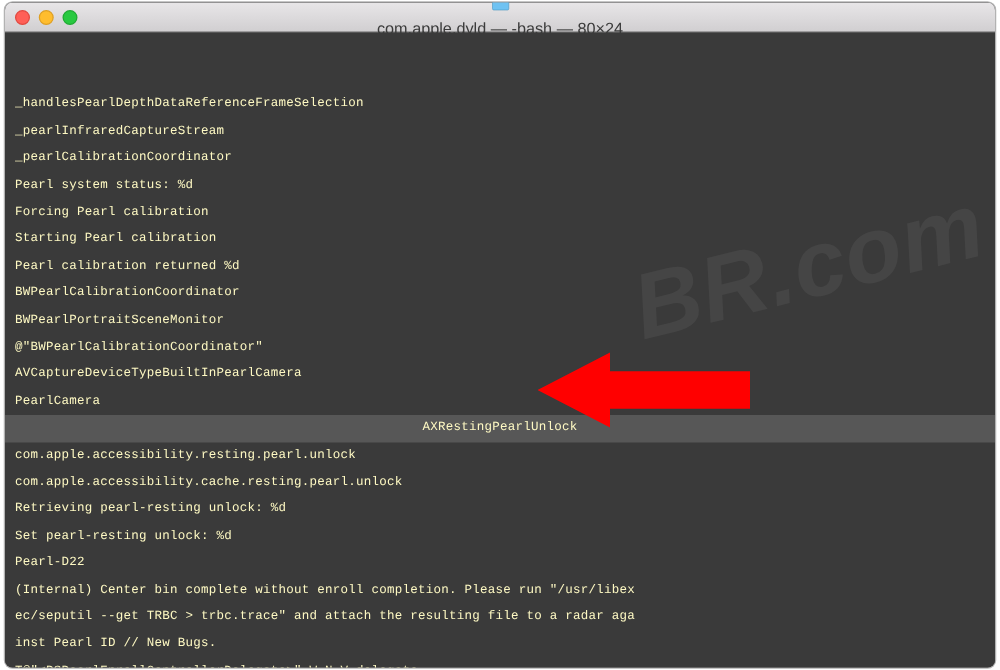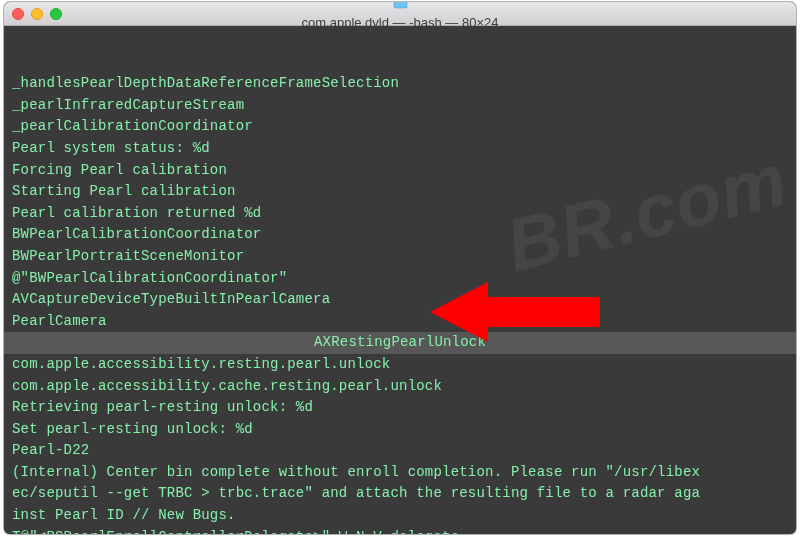--- a/index.html
+++ b/index.html
@@ -52,22 +52,22 @@
       align-items: center;
       gap: 6px;
       pointer-events: none;
       flex-direction: column;
     }
     .folder-icon { width: 15px; height: 12px; }
     .folder-icon svg { display: block; }
     .term {
       height: calc(100% - 24px);
       background: #3a3a3a;
-      color: #86efac;
-      font-size: 14px;
+      color: #fef9c3;
+      font-size: 10px;
       line-height: 21.6px;
       padding: 4px 8px 4px 8px;
       white-space: pre;
       letter-spacing: 0.2px;
       position: relative;
     }
     .line { display: block; }
     .highlight {
       background: #575757;
       display: block;

